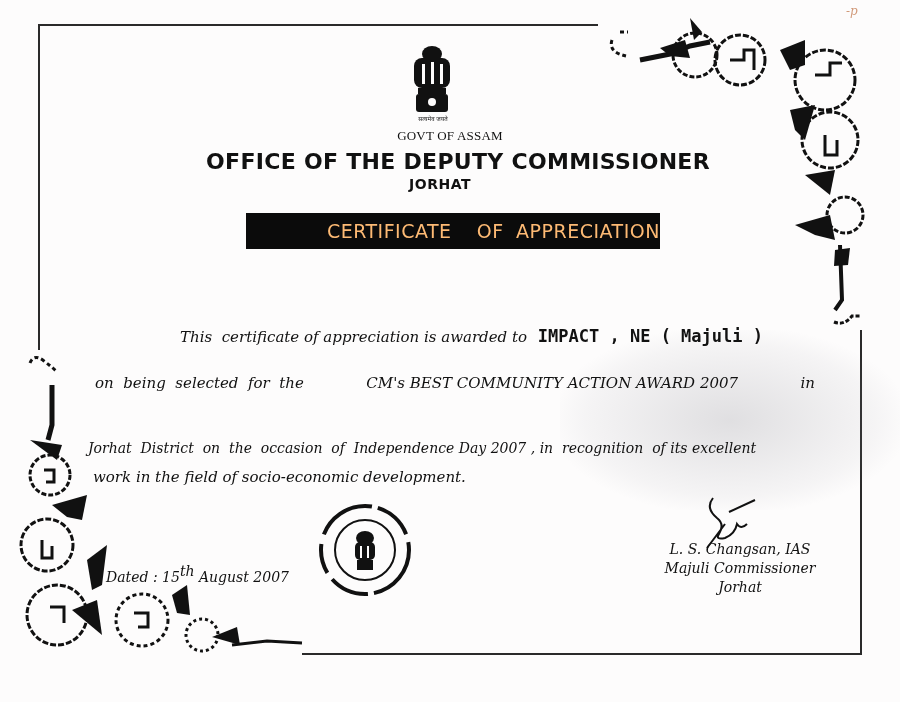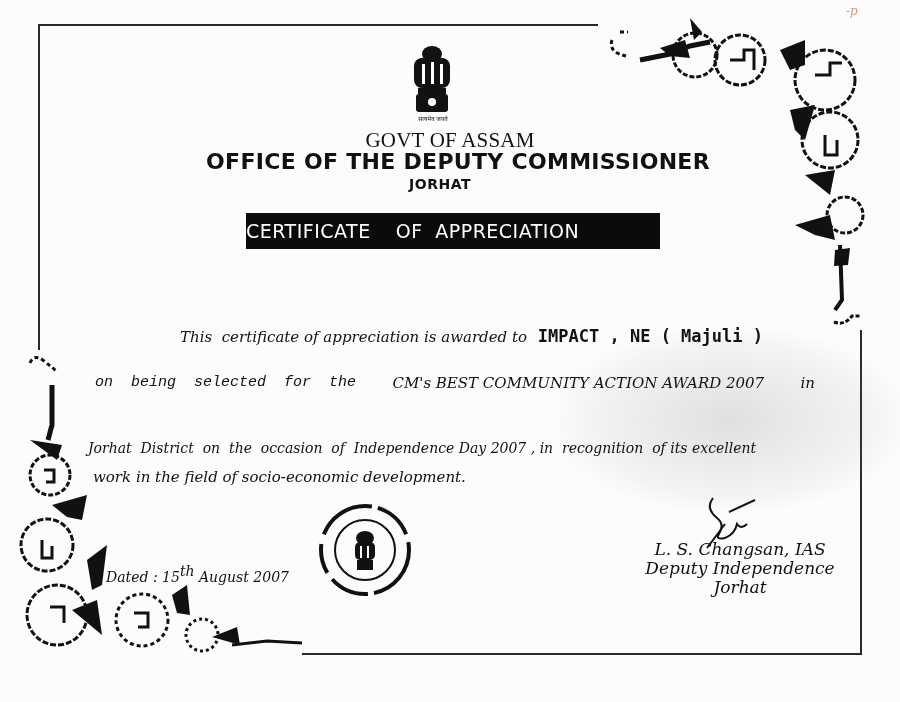--- a/index.html
+++ b/index.html
@@ -15,45 +15,45 @@
   
   .smudge {
     position:absolute; left:560px; top:330px; width:340px; height:180px;
     background:radial-gradient(ellipse at 50% 50%, rgba(120,120,130,0.22), rgba(150,150,160,0.08) 60%, rgba(255,255,255,0) 75%);
     pointer-events:none;
   }
   .emblem { left:404px; top:40px; width:56px; height:80px; }
   .motto { left:405px; top:115px; width:56px; text-align:center; font-size:6px; font-family:"DejaVu Sans", sans-serif; }
   .govt {
     left:0; width:900px; top:128px; text-align:center;
-    font-family:"Liberation Serif", serif; font-size:21px; letter-spacing:0.2px;
+    font-family:"Liberation Serif", serif; font-size:13px; letter-spacing:0.2px;
   }
   .office {
     left:0; width:880px; top:149px; text-align:center;
     font-family:"DejaVu Sans", sans-serif; font-weight:bold; font-size:22px; letter-spacing:0.3px;margin-left:18px;
   }
   .district {
     left:0; width:880px; top:176px; text-align:center;
     font-family:"DejaVu Sans", sans-serif; font-weight:bold; font-size:14px; letter-spacing:0.5px;
   }
   .banner {
-    left:246px; top:213px; width:414px; height:36px; background:#0b0b0b; color:#ffffff;
-    display:flex; align-items:center; justify-content:flex-start;
+    left:246px; top:213px; width:414px; height:36px; background:#0b0b0b; color:#fdba74;
+    display:flex; align-items:center; justify-content:flex-end;
     font-family:"DejaVu Sans", sans-serif; font-size:19px; letter-spacing:0.5px; word-spacing:6px;
   }
   .body-line {
     font-family:"DejaVu Serif", serif; font-style:italic; font-size:15px; white-space:nowrap;
   }
   .recipient {
     font-family:"DejaVu Sans Mono", monospace; font-style:normal; font-weight:bold; font-size:17px;
   }
   .award { font-style:italic; }
   .dated { left:106px; top:563px; font-style:italic; font-size:14px; font-family:"DejaVu Serif", serif; }
   .dated sup { font-size:14px; }
-  .sig-block { left:640px; top:540px; width:200px; text-align:center; font-style:italic; font-size:17px; line-height:19px; font-family:"DejaVu Serif", serif; }
+  .sig-block { left:640px; top:540px; width:200px; text-align:center; font-style:italic; font-size:14px; line-height:19px; font-family:"DejaVu Serif", serif; }
   .seal { left:315px; top:500px; width:100px; height:100px; }
   .mark { left:846px; top:4px; color:#d19a7a; font-size:12px; font-style:italic; }
 </style>
 </head>
 <body>
 
 <div class="line" style="left:38px; top:24px; width:560px; height:2px;"></div>
 <div class="line" style="left:38px; top:24px; width:2px; height:326px;"></div>
 <div class="line" style="left:302px; top:653px; width:560px; height:2px;"></div>
 <div class="line" style="left:860px; top:330px; width:2px; height:325px;"></div>
@@ -135,21 +135,21 @@
 <div class="abs banner">
   <span style="white-space:pre;">CERTIFICATE  OF APPRECIATION</span>
 </div>
 
 <div class="abs body-line" style="left:180px; top:326px;">
   <span style="white-space:pre;text-align:center;">This  certificate of appreciation is awarded to</span>
   <span class="recipient" style="white-space:pre; margin-left:6px;margin-top:42px;">IMPACT , NE ( Majuli )</span>
 </div>
 
 <div class="abs body-line" style="left:95px; top:374px; width:720px; display:flex; justify-content:space-between;">
-  <span style="white-space:pre;font-family:Liberation Mono, monospace;">on  being  selected  for  the</span>
+  <span style="white-space:pre;">on  being  selected  for  the</span>
   <span class="award">CM's BEST COMMUNITY ACTION AWARD 2007</span>
   <span>in</span>
 </div>
 
 <div class="abs body-line" style="left:88px; top:440px; width:735px; font-size:14px;">
   <span style="white-space:pre;">Jorhat  District  on  the  occasion  of  Independence Day 2007 , in  recognition  of its excellent</span>
 </div>
 
 <div class="abs body-line" style="left:93px; top:468px;">
   <span>work in the field of socio-economic development.</span>
@@ -171,15 +171,15 @@
     <rect x="45" y="46" width="2" height="12"></rect>
     <rect x="52" y="46" width="2" height="12"></rect>
   </g>
 </svg>
 
 <svg class="abs" style="left:695px; top:490px;" width="70" height="60" viewBox="0 0 70 60">
   <path d="M18 8 q-8 10 4 20 q8 6 2 16 q-4 6 6 4 q10 -4 12 -14 q4 6 10 0 M34 22 L60 10 M30 34 L12 58" fill="none" stroke="#111" stroke-width="2"></path>
 </svg>
 <div class="abs sig-block">
   <div>L. S. Changsan, IAS</div>
-  <div>Deputy Independence</div>
+  <div>Majuli Commissioner</div>
   <div>Jorhat</div>
 </div>
 
 </body></html>

